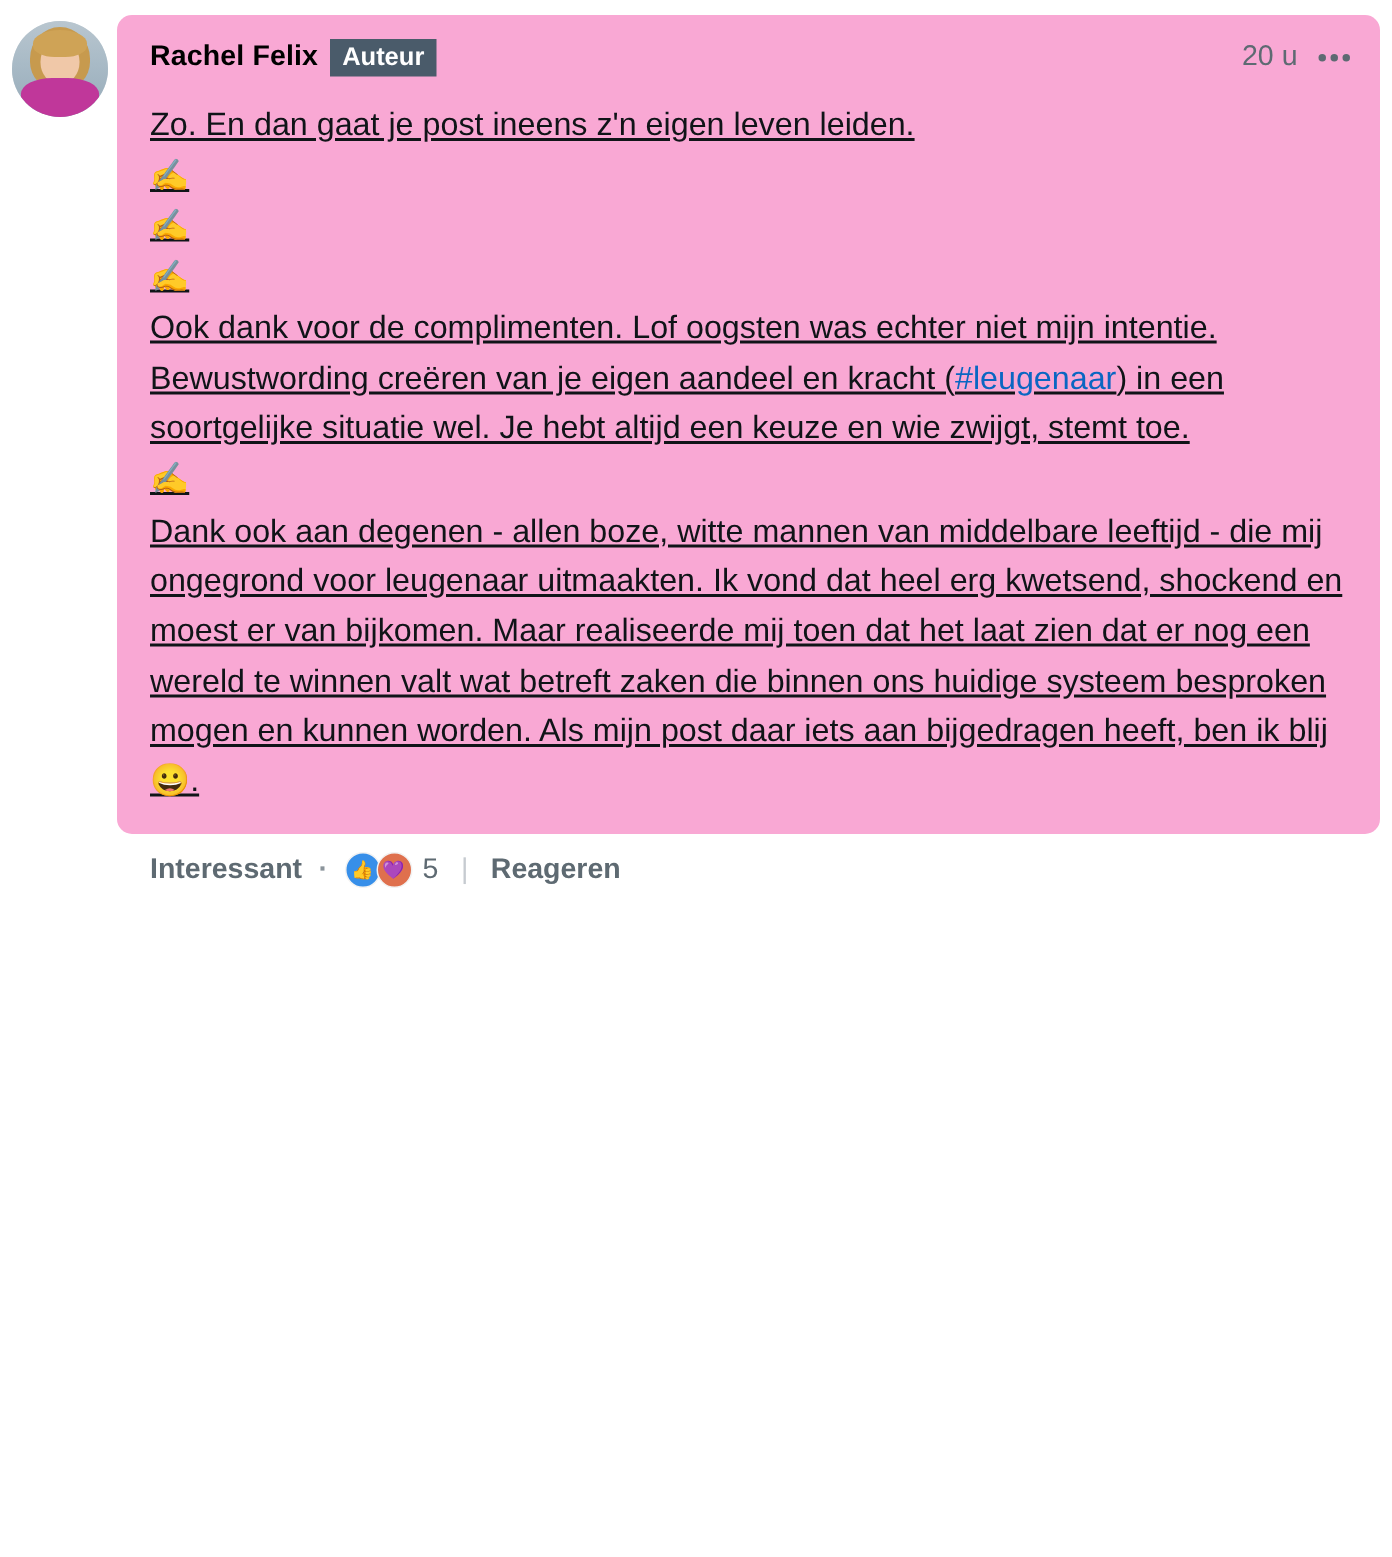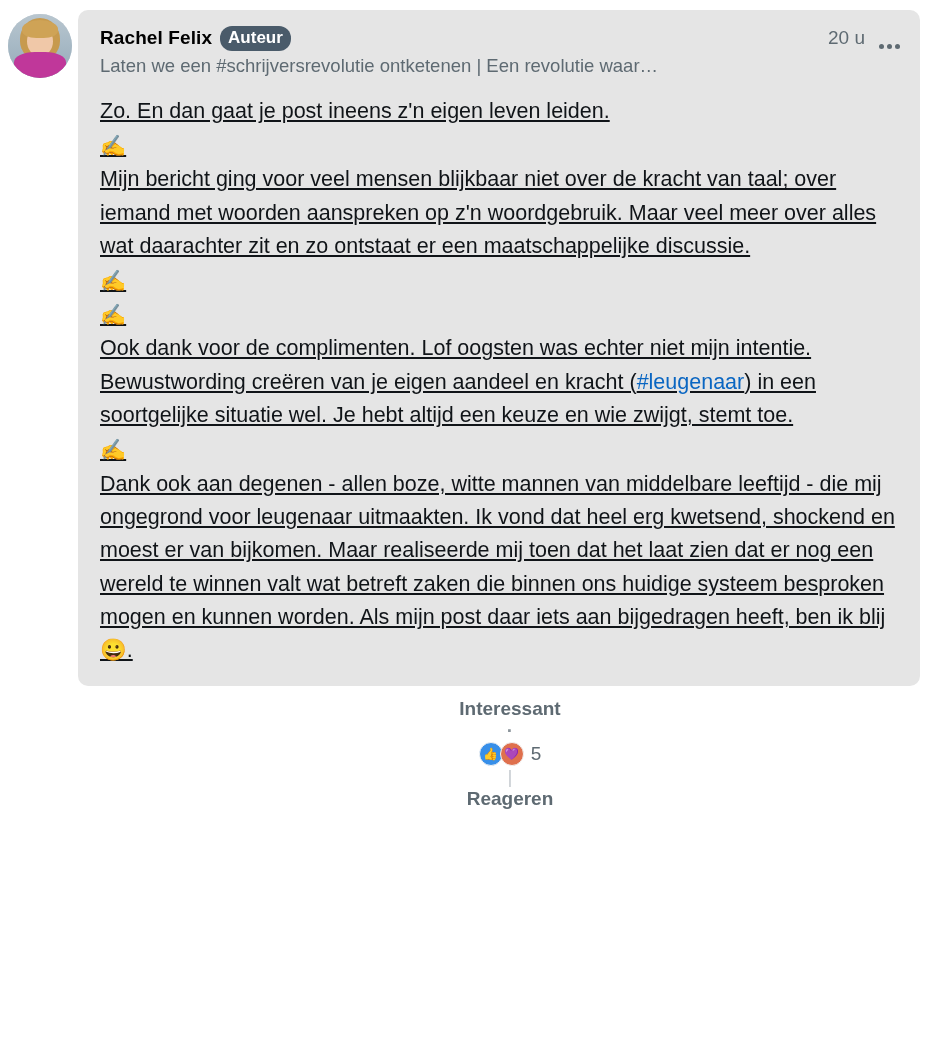--- a/index.html
+++ b/index.html
@@ -77,21 +77,21 @@
     bottom: 0;
     width: 52px;
     height: 26px;
     background: #c0379a;
     border-radius: 40% 40% 0 0;
   }
 
   .card {
     margin-left: 78px;
     margin-right: 8px;
-    background: #e5e5e5;
+    background: #f9a8d4;
     border-radius: 10px;
     padding: 16px 20px 18px 22px;
     box-sizing: border-box;
   }
 
   .head-row {
     display: flex;
     align-items: center;
     gap: 8px;
   }
@@ -99,28 +99,28 @@
     font-size: 19px;
     font-weight: bold;
     color: #000000;
     letter-spacing: 0.1px;
   }
   .badge {
     background: #4a5b6a;
     color: #ffffff;
     font-size: 17px;
     font-weight: bold;
-    border-radius: 12px;
+    border-radius: 0;
     padding: 2px 8px 3px 8px;
     line-height: 1.15;
   }
   .head-right {
     margin-left: auto;
     display: flex;
-    align-items: flex-end;
+    align-items: center;
     gap: 14px;
   }
   .timestamp {
     font-size: 19px;
     color: #5e6a72;
   }
   .more-icon {
     display: inline-flex;
     align-items: center;
     gap: 3px;
@@ -162,26 +162,25 @@
   .hashtag {
     color: #0a66c2;
   }
 
   .footer {
     margin-left: 78px;
     margin-right: 8px;
     margin-top: 12px;
     display: flex;
     align-items: center;
-    gap: 0;
+    gap: 11px;
     padding-left: 22px;
     font-size: 19px;
     color: #5e6a72;
     font-weight: bold;
-    flex-direction: column;
   }
   .footer .action {
     cursor: pointer;
   }
   .dot-sep {
     color: #8b949b;
     font-weight: bold;
   }
   .reactions {
     display: inline-flex;
@@ -257,26 +256,24 @@
       <span class="head-right">
         <span class="timestamp">20 u</span>
         <span class="more-icon">
           <i></i>
           <i></i>
           <i></i>
         </span>
       </span>
     </div>
 
-    <div class="headline">Laten we een #schrijversrevolutie ontketenen | Een revolutie waar…</div>
 
     <div class="body-text">
       <p class="para">Zo. En dan gaat je post ineens z'n eigen leven leiden.</p>
       <p class="emoji-line">✍️</p>
-      <p class="para">Mijn bericht ging voor veel mensen blijkbaar niet over de kracht van taal; over iemand met woorden aanspreken op z'n woordgebruik. Maar veel meer over alles wat daarachter zit en zo ontstaat er een maatschappelijke discussie.</p>
       <p class="emoji-line">✍️</p>
       <p class="emoji-line">✍️</p>
       <p class="para"><span>Ook dank voor de complimenten. Lof oogsten was echter niet mijn intentie. Bewustwording creëren van je eigen aandeel en kracht (</span><span class="hashtag">#leugenaar</span><span>) in een soortgelijke situatie wel. Je hebt altijd een keuze en wie zwijgt, stemt toe.</span></p>
       <p class="emoji-line">✍️</p>
       <p class="para">Dank ook aan degenen - allen boze, witte mannen van middelbare leeftijd - die mij ongegrond voor leugenaar uitmaakten. Ik vond dat heel erg kwetsend, shockend en moest er van bijkomen. Maar realiseerde mij toen dat het laat zien dat er nog een wereld te winnen valt wat betreft zaken die binnen ons huidige systeem besproken mogen en kunnen worden. Als mijn post daar iets aan bijgedragen heeft, ben ik blij 😀.</p>
     </div>
 
   </div>
 
   <div class="footer">

